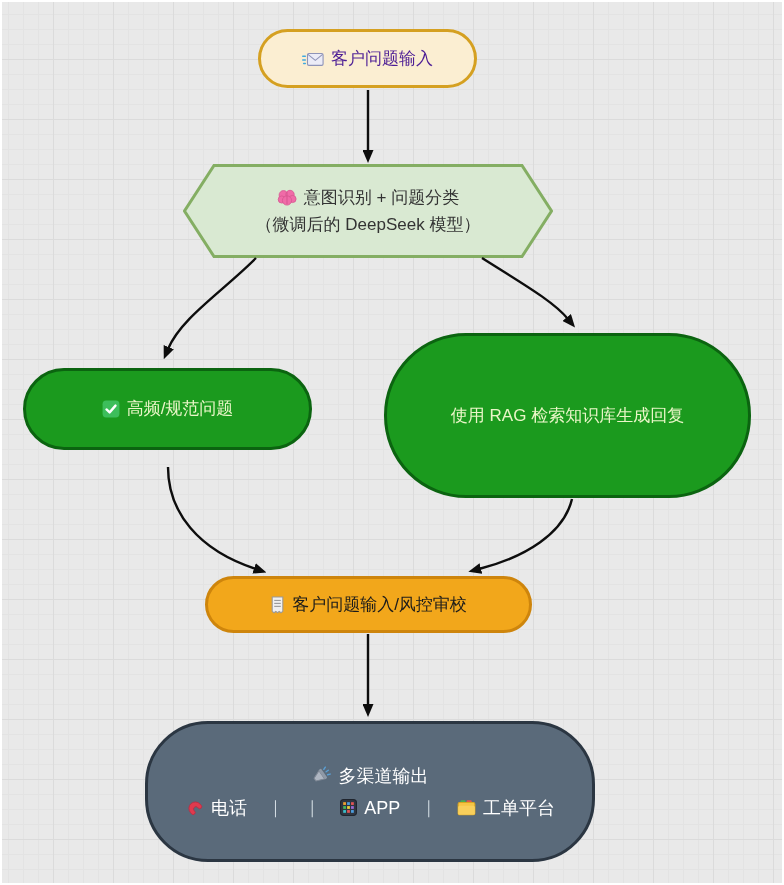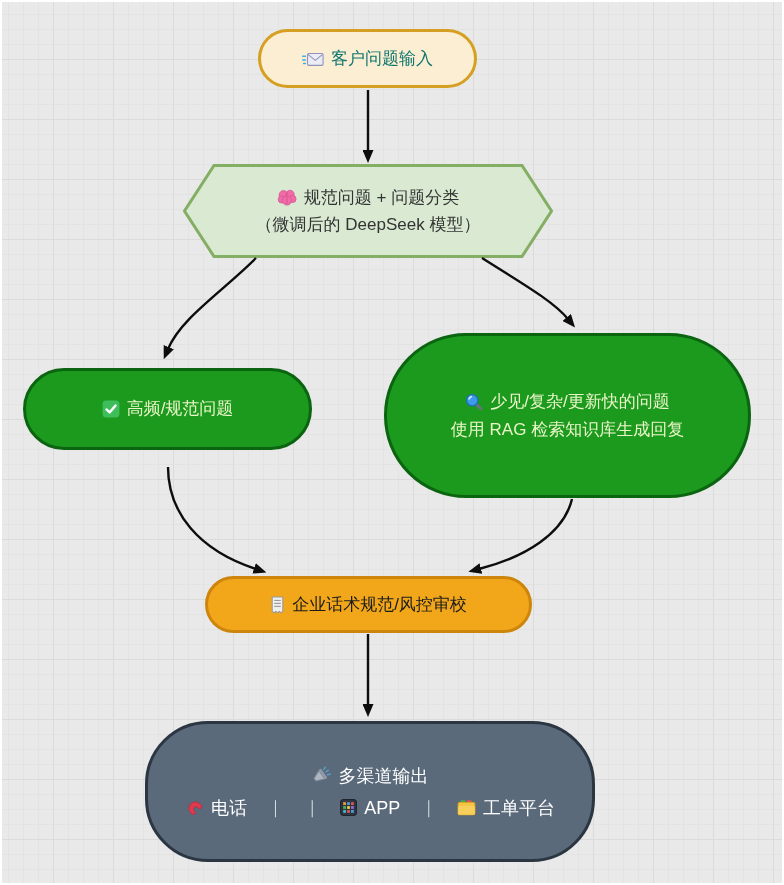--- a/index.html
+++ b/index.html
@@ -17,21 +17,21 @@
     background-position:-7px -1px,-7px -1px,-7px -1px,-7px -1px;
     box-shadow: inset 0 0 0 2px #ffffff;
     font-family:"Liberation Sans","DejaVu Sans",sans-serif;
   }
   .node{position:absolute;display:flex;flex-direction:column;align-items:center;justify-content:center;text-align:center;box-sizing:border-box;}
   .row{display:flex;align-items:center;justify-content:center;gap:7px;}
   .icon{display:inline-flex;align-items:center;justify-content:center;flex:0 0 auto;}
 
   
   .n-input{left:258px;top:29px;width:219px;height:59px;border-radius:30px;
-    background:#FBEED2;border:3px solid #D5A021;color:#0f766e;font-size:17px;align-items:center;}
+    background:#FBEED2;border:3px solid #D5A021;color:#4c1d95;font-size:17px;align-items:center;}
 
   
   .n-intent{left:183px;top:164px;width:370px;height:94px;background:transparent;border:none;color:#333;font-size:17px;line-height:27px;}
   .n-intent .hexsvg{position:absolute;left:0;top:0;}
   .n-intent .txt{position:relative;z-index:2;}
 
   
   .n-green{background:#1B9A1E;border:3px solid #0B6410;color:#EAF6C8;font-size:17px;line-height:28px;}
   .n-faq{left:23px;top:368px;width:289px;height:82px;border-radius:49px;}
   .n-rag{left:384px;top:333px;width:367px;height:165px;border-radius:82px;}
@@ -98,65 +98,55 @@
             <g fill="#F06BA8" stroke="#D6578F" stroke-width="0.8">
               <circle cx="6.5" cy="6" r="4.4"></circle>
               <circle cx="13" cy="5.5" r="4.2"></circle>
               <circle cx="15.5" cy="10" r="3.6"></circle>
               <circle cx="4.8" cy="10.5" r="3.6"></circle>
               <circle cx="10" cy="11.5" r="4.6"></circle>
             </g>
             <path d="M10 3 L10 15" stroke="#D6578F" stroke-width="1" fill="none"></path>
           </svg>
         </span>
-        <span>规范问题 + 问题分类</span>
+        <span>意图识别 + 问题分类</span>
       </div>
       <div>（微调后的 DeepSeek 模型）</div>
     </div>
   </div>
 
   <div class="node n-green n-faq">
     <div class="row">
       <span class="icon">
         <svg width="18" height="18" viewBox="0 0 16 16">
           <rect x="0.5" y="0.5" width="15" height="15" rx="3.2" fill="#3DBE5B"></rect>
           <polyline points="4,8.4 6.8,11 12,5" fill="none" stroke="#ffffff" stroke-width="2.1" stroke-linecap="round" stroke-linejoin="round"></polyline>
         </svg>
       </span>
       <span>高频/规范问题</span>
     </div>
   </div>
 
   <div class="node n-green n-rag">
-    <div class="row">
-      <span class="icon">
-        <svg width="18" height="18" viewBox="0 0 16 16">
-          <line x1="9.8" y1="9.8" x2="14" y2="14" stroke="#6B6F8A" stroke-width="2.6" stroke-linecap="round"></line>
-          <circle cx="6.4" cy="6.4" r="5" fill="#3D9BE9" stroke="#1F6FB5" stroke-width="1.2"></circle>
-          <path d="M3.6 5.2 A3.4 3.4 0 0 1 5.6 3.2" fill="none" stroke="#CBE6FB" stroke-width="1.5" stroke-linecap="round"></path>
-        </svg>
-      </span>
-      <span>少见/复杂/更新快的问题</span>
-    </div>
     <div>使用 RAG 检索知识库生成回复</div>
   </div>
 
   <div class="node n-review">
     <div class="row">
       <span class="icon">
         <svg width="15" height="18" viewBox="0 0 13 17">
           <path d="M1.5 1 H11.5 V14.5 L9.8 15.8 L8.1 14.5 L6.5 15.8 L4.9 14.5 L3.2 15.8 L1.5 14.5 Z" fill="#F0F0F0" stroke="#9A9A9A" stroke-width="1"></path>
           <g stroke="#9C9C9C" stroke-width="1.1">
             <line x1="3.4" y1="4.2" x2="9.6" y2="4.2"></line>
             <line x1="3.4" y1="7" x2="9.6" y2="7"></line>
             <line x1="3.4" y1="9.8" x2="9.6" y2="9.8"></line>
           </g>
         </svg>
       </span>
-      <span>企业话术规范/风控审校</span>
+      <span>客户问题输入/风控审校</span>
     </div>
   </div>
 
   <div class="node n-output">
     <div class="row">
       <span class="icon">
         <svg width="20" height="20" viewBox="0 0 18 18">
           <g transform="rotate(-35 9 9)">
             <polygon points="2,6.5 9.5,3.5 9.5,12.5 2,9.5" fill="#AEB6C2" stroke="#7E8794" stroke-width="0.9"></polygon>
             <rect x="9.5" y="2.8" width="2.6" height="10.4" rx="1.2" fill="#8E99A7"></rect>

